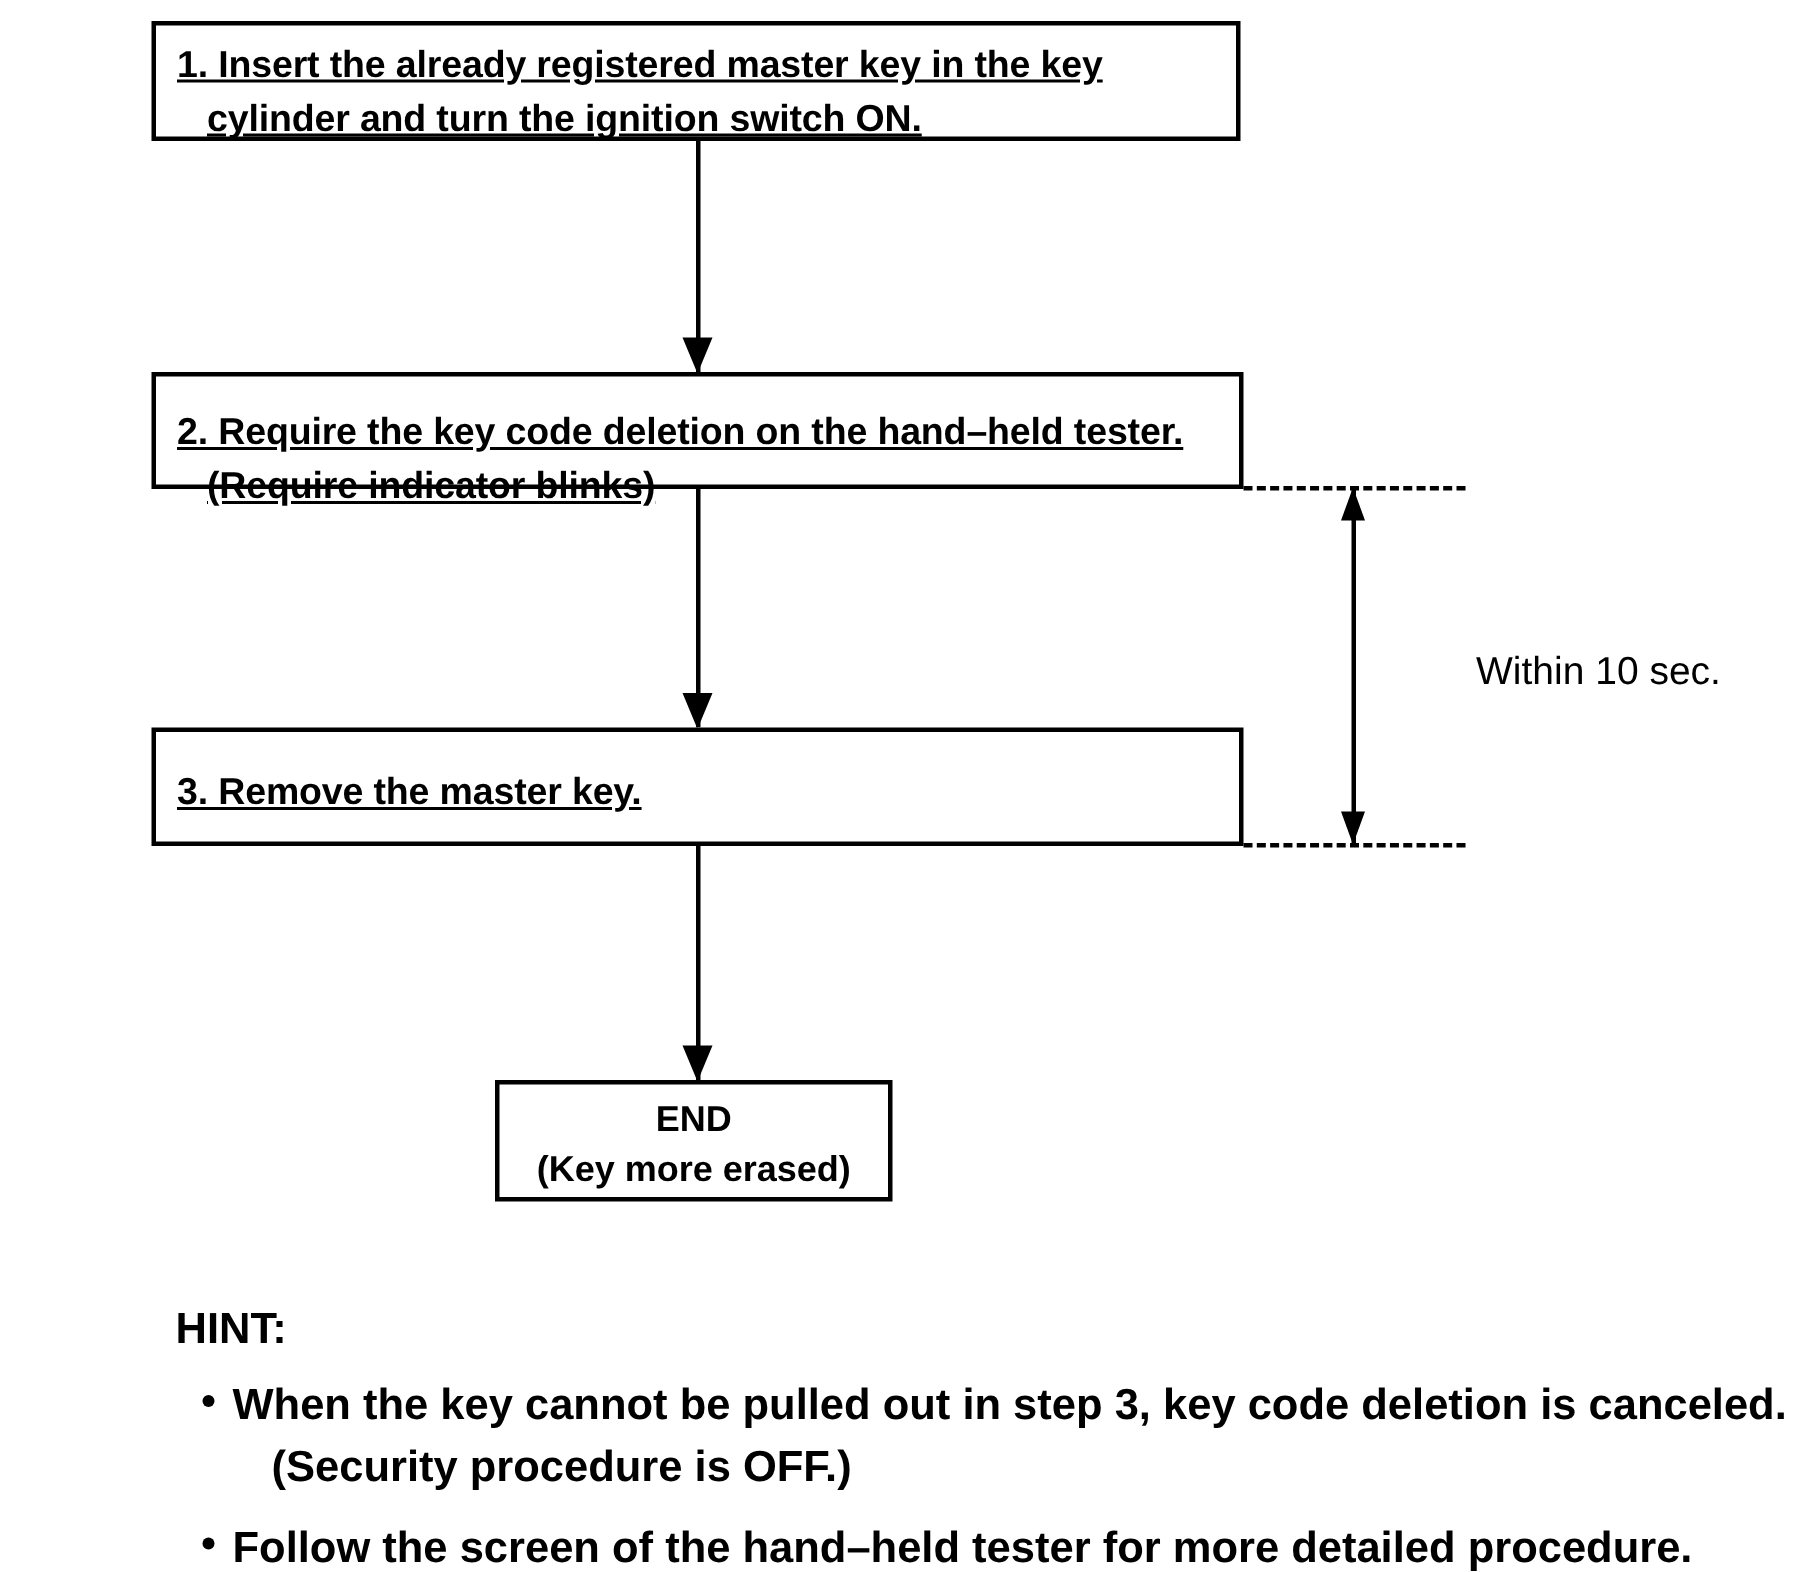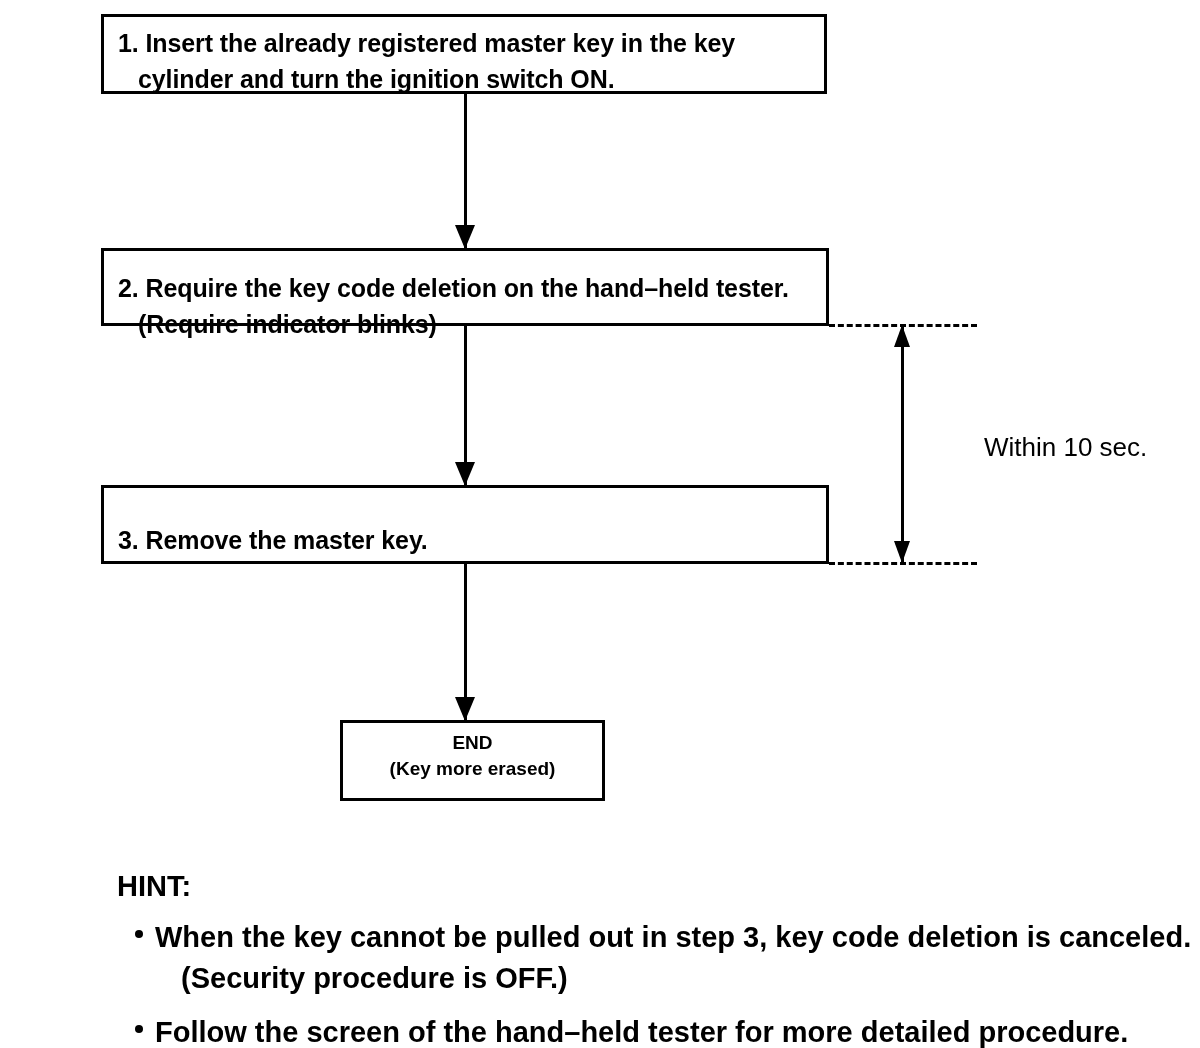--- a/index.html
+++ b/index.html
@@ -27,42 +27,43 @@
   
   .step-box {
     position: absolute;
     box-sizing: border-box;
     border: 3px solid #000;
     background: #fff;
     font-size: 25px;
     font-weight: 700;
     line-height: 1.42;
     letter-spacing: -0.1px;
+    text-decoration: underline;
   }
   .step-box .line {
     white-space: nowrap;
   }
 
   #box-step-1 { left: 101px; top: 14px; width: 726px; height: 80px; padding: 9px 0 0 14px; }
   #box-step-2 { left: 101px; top: 248px; width: 728px; height: 78px; padding: 20px 0 0 14px; }
-  #box-step-3 { left: 101px; top: 485px; width: 728px; height: 79px; padding: 35px 0 0 14px; }
+  #box-step-3 { left: 101px; top: 485px; width: 728px; height: 79px; padding: 23px 0 0 14px; }
 
   .indent-1 { padding-left: 20px; }
 
   
   #box-end {
     position: absolute;
     box-sizing: border-box;
-    left: 340px;
+    left: 330px;
     top: 720px;
     width: 265px;
     height: 81px;
     border: 3px solid #000;
     background: #fff;
-    font-size: 19px;
+    font-size: 24px;
     font-weight: 700;
     line-height: 1.38;
     text-align: center;
     padding-top: 7px;
   }
 
   
   .connector {
     position: absolute;
     width: 3px;

